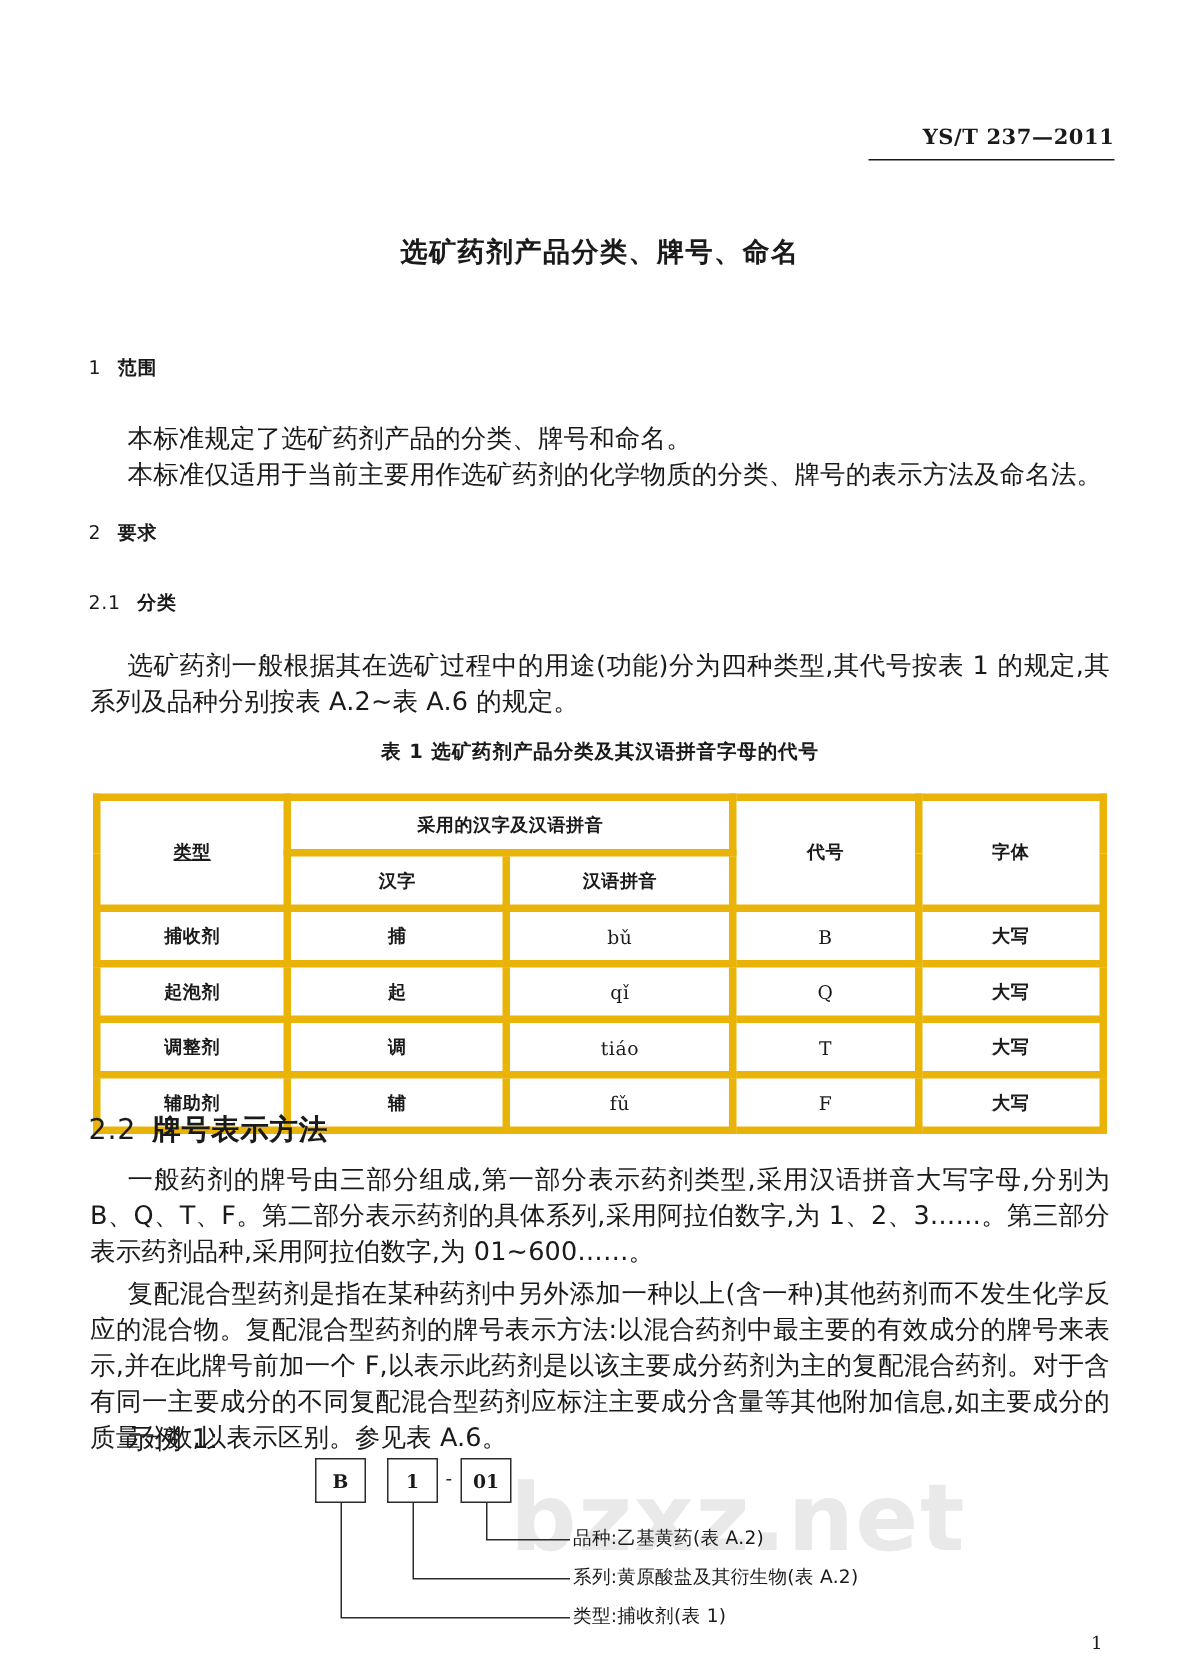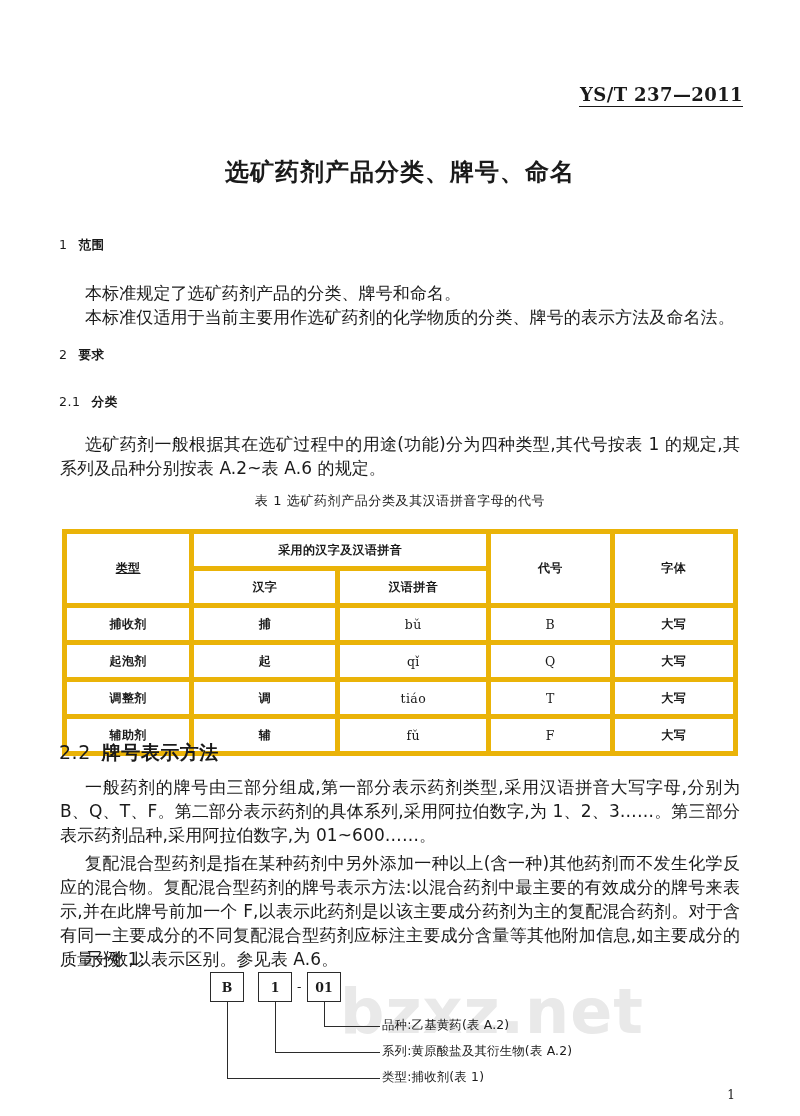--- a/index.html
+++ b/index.html
@@ -37,21 +37,21 @@
     z-index: 2;
     width: 800px;
     height: 1116px;
   }
 
   
   .hdr {
     position: absolute;
     top: 84px;
     right: 57px;
-    font-size: 18px;
+    font-size: 14px;
     letter-spacing: 0.4px;
     font-family: "DejaVu Serif", "Liberation Serif", serif;
     font-weight: bold;
     color: #1a1a1a;
   }
   .hdr-rule {
     position: absolute;
     top: 106px;
     right: 57px;
     width: 164px;
@@ -59,21 +59,21 @@
     background: #1a1a1a;
   }
 
   
   .doc-title {
     position: absolute;
     top: 156px;
     left: 0;
     width: 800px;
     text-align: center;
-    font-size: 24px;
+    font-size: 18px;
     font-weight: bold;
     letter-spacing: 1px;
   }
   .sec-h {
     position: absolute;
     font-size: 12.6px;
     font-weight: bold;
     letter-spacing: 0.5px;
   }
   .sec-h .num { font-weight: normal; }
@@ -89,21 +89,21 @@
   .indent { text-indent: 25px; }
 
   
   .tbl-cap {
     position: absolute;
     top: 492px;
     left: 0;
     width: 800px;
     text-align: center;
     font-size: 13px;
-    font-weight: normal;
+    font-weight: bold;
     letter-spacing: 0.6px;
   }
   table.t1 {
     position: absolute;
     top: 529px;
     left: 62px;
     width: 676px;
     border-collapse: collapse;
     font-size: 12px;
   }

